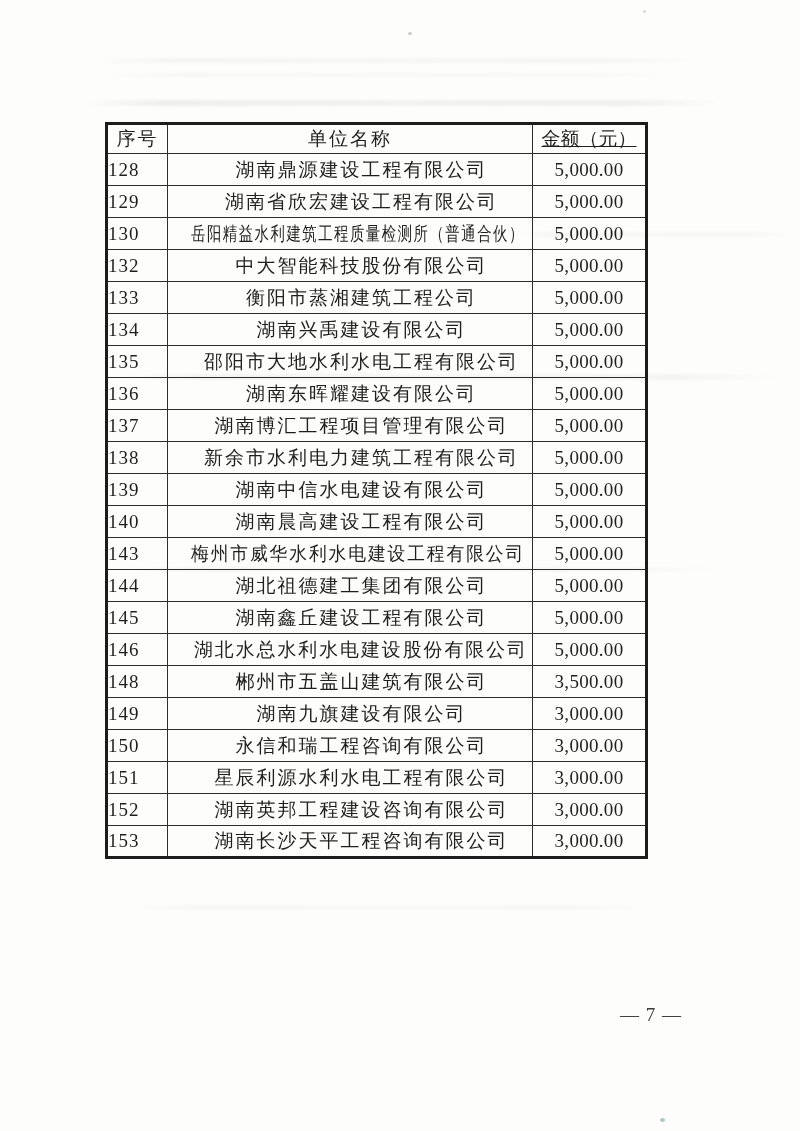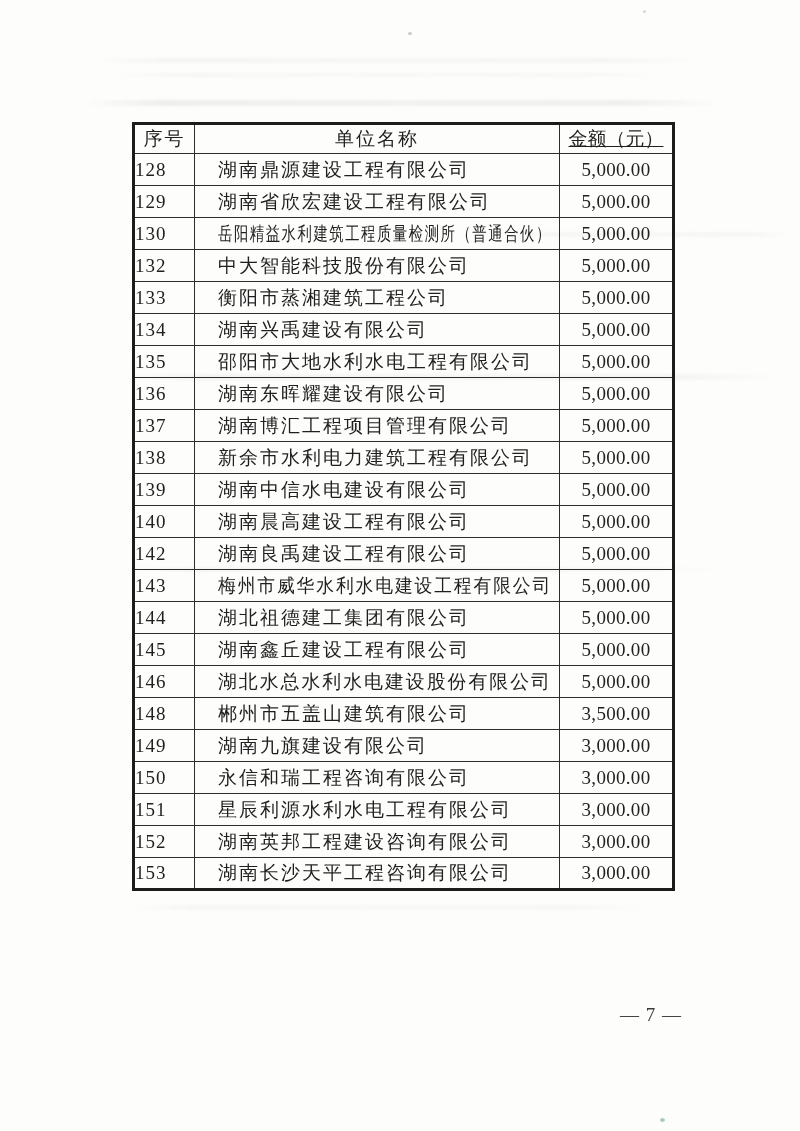--- a/index.html
+++ b/index.html
@@ -23,21 +23,21 @@
   .b4 { left:118px; top:374px; width:660px; height:6px; opacity:.5; }
   .b5 { left:118px; top:567px; width:600px; height:5px; opacity:.4; }
   .b6 { left:130px; top:905px; width:520px; height:5px; opacity:.35; }
   .b7 { left:520px; top:232px; width:270px; height:5px; opacity:.4; }
   .speck { border-radius:50%; }
   .s1 { left:408px; top:32px;  width:4px; height:3px; background:rgba(110,110,110,.35); }
   .s2 { left:660px; top:1118px; width:5px; height:4px; background:rgba(110,155,155,.55); }
   .s3 { left:643px; top:10px;  width:3px; height:3px; background:rgba(130,130,130,.3); }
 
   table.roster {
-    position:absolute; left:132px; top:122px;
+    position:absolute; left:105px; top:122px;
     width:540px;
     border-collapse:collapse;
     table-layout:fixed;
     border:3px solid #1c1c1c;
   }
   th, td {
     border:1.5px solid #2d2d2d;
     color:#1f1f1f;
     font-weight:normal;
     vertical-align:middle;
@@ -45,21 +45,21 @@
   }
   thead th {
     height:30px;
     font-size:19px;
     letter-spacing:2px;
     text-align:center;
   }
   thead th.h-amt { letter-spacing:0;text-decoration:underline; }
   tbody td { height:32px; font-size:19px; }
   td.c-no  { text-align:left; letter-spacing:1px; }
-  td.c-name{ padding-left:23px; }
+  td.c-name{ padding-left:23px;text-align:center; }
   td.c-name .fit {
     display:inline-block; white-space:nowrap;
     letter-spacing:2px;
     transform-origin:left center;
   }
   td.c-amt { text-align:center; letter-spacing:.3px; }
 
   .pageno {
     position:absolute;
     top:1004px; right:118px;
@@ -152,25 +152,20 @@
           <td class="c-no">139</td>
           <td class="c-name"><span class="fit">湖南中信水电建设有限公司</span></td>
           <td class="c-amt">5,000.00</td>
         </tr>
         <tr>
           <td class="c-no">140</td>
           <td class="c-name"><span class="fit">湖南晨高建设工程有限公司</span></td>
           <td class="c-amt">5,000.00</td>
         </tr>
         <tr>
-          <td class="c-no">142</td>
-          <td class="c-name"><span class="fit">湖南良禹建设工程有限公司</span></td>
-          <td class="c-amt">5,000.00</td>
-        </tr>
-        <tr>
           <td class="c-no">143</td>
           <td class="c-name"><span class="fit" style="transform: scaleX(0.936);">梅州市威华水利水电建设工程有限公司</span></td>
           <td class="c-amt">5,000.00</td>
         </tr>
         <tr>
           <td class="c-no">144</td>
           <td class="c-name"><span class="fit">湖北祖德建工集团有限公司</span></td>
           <td class="c-amt">5,000.00</td>
         </tr>
         <tr>

